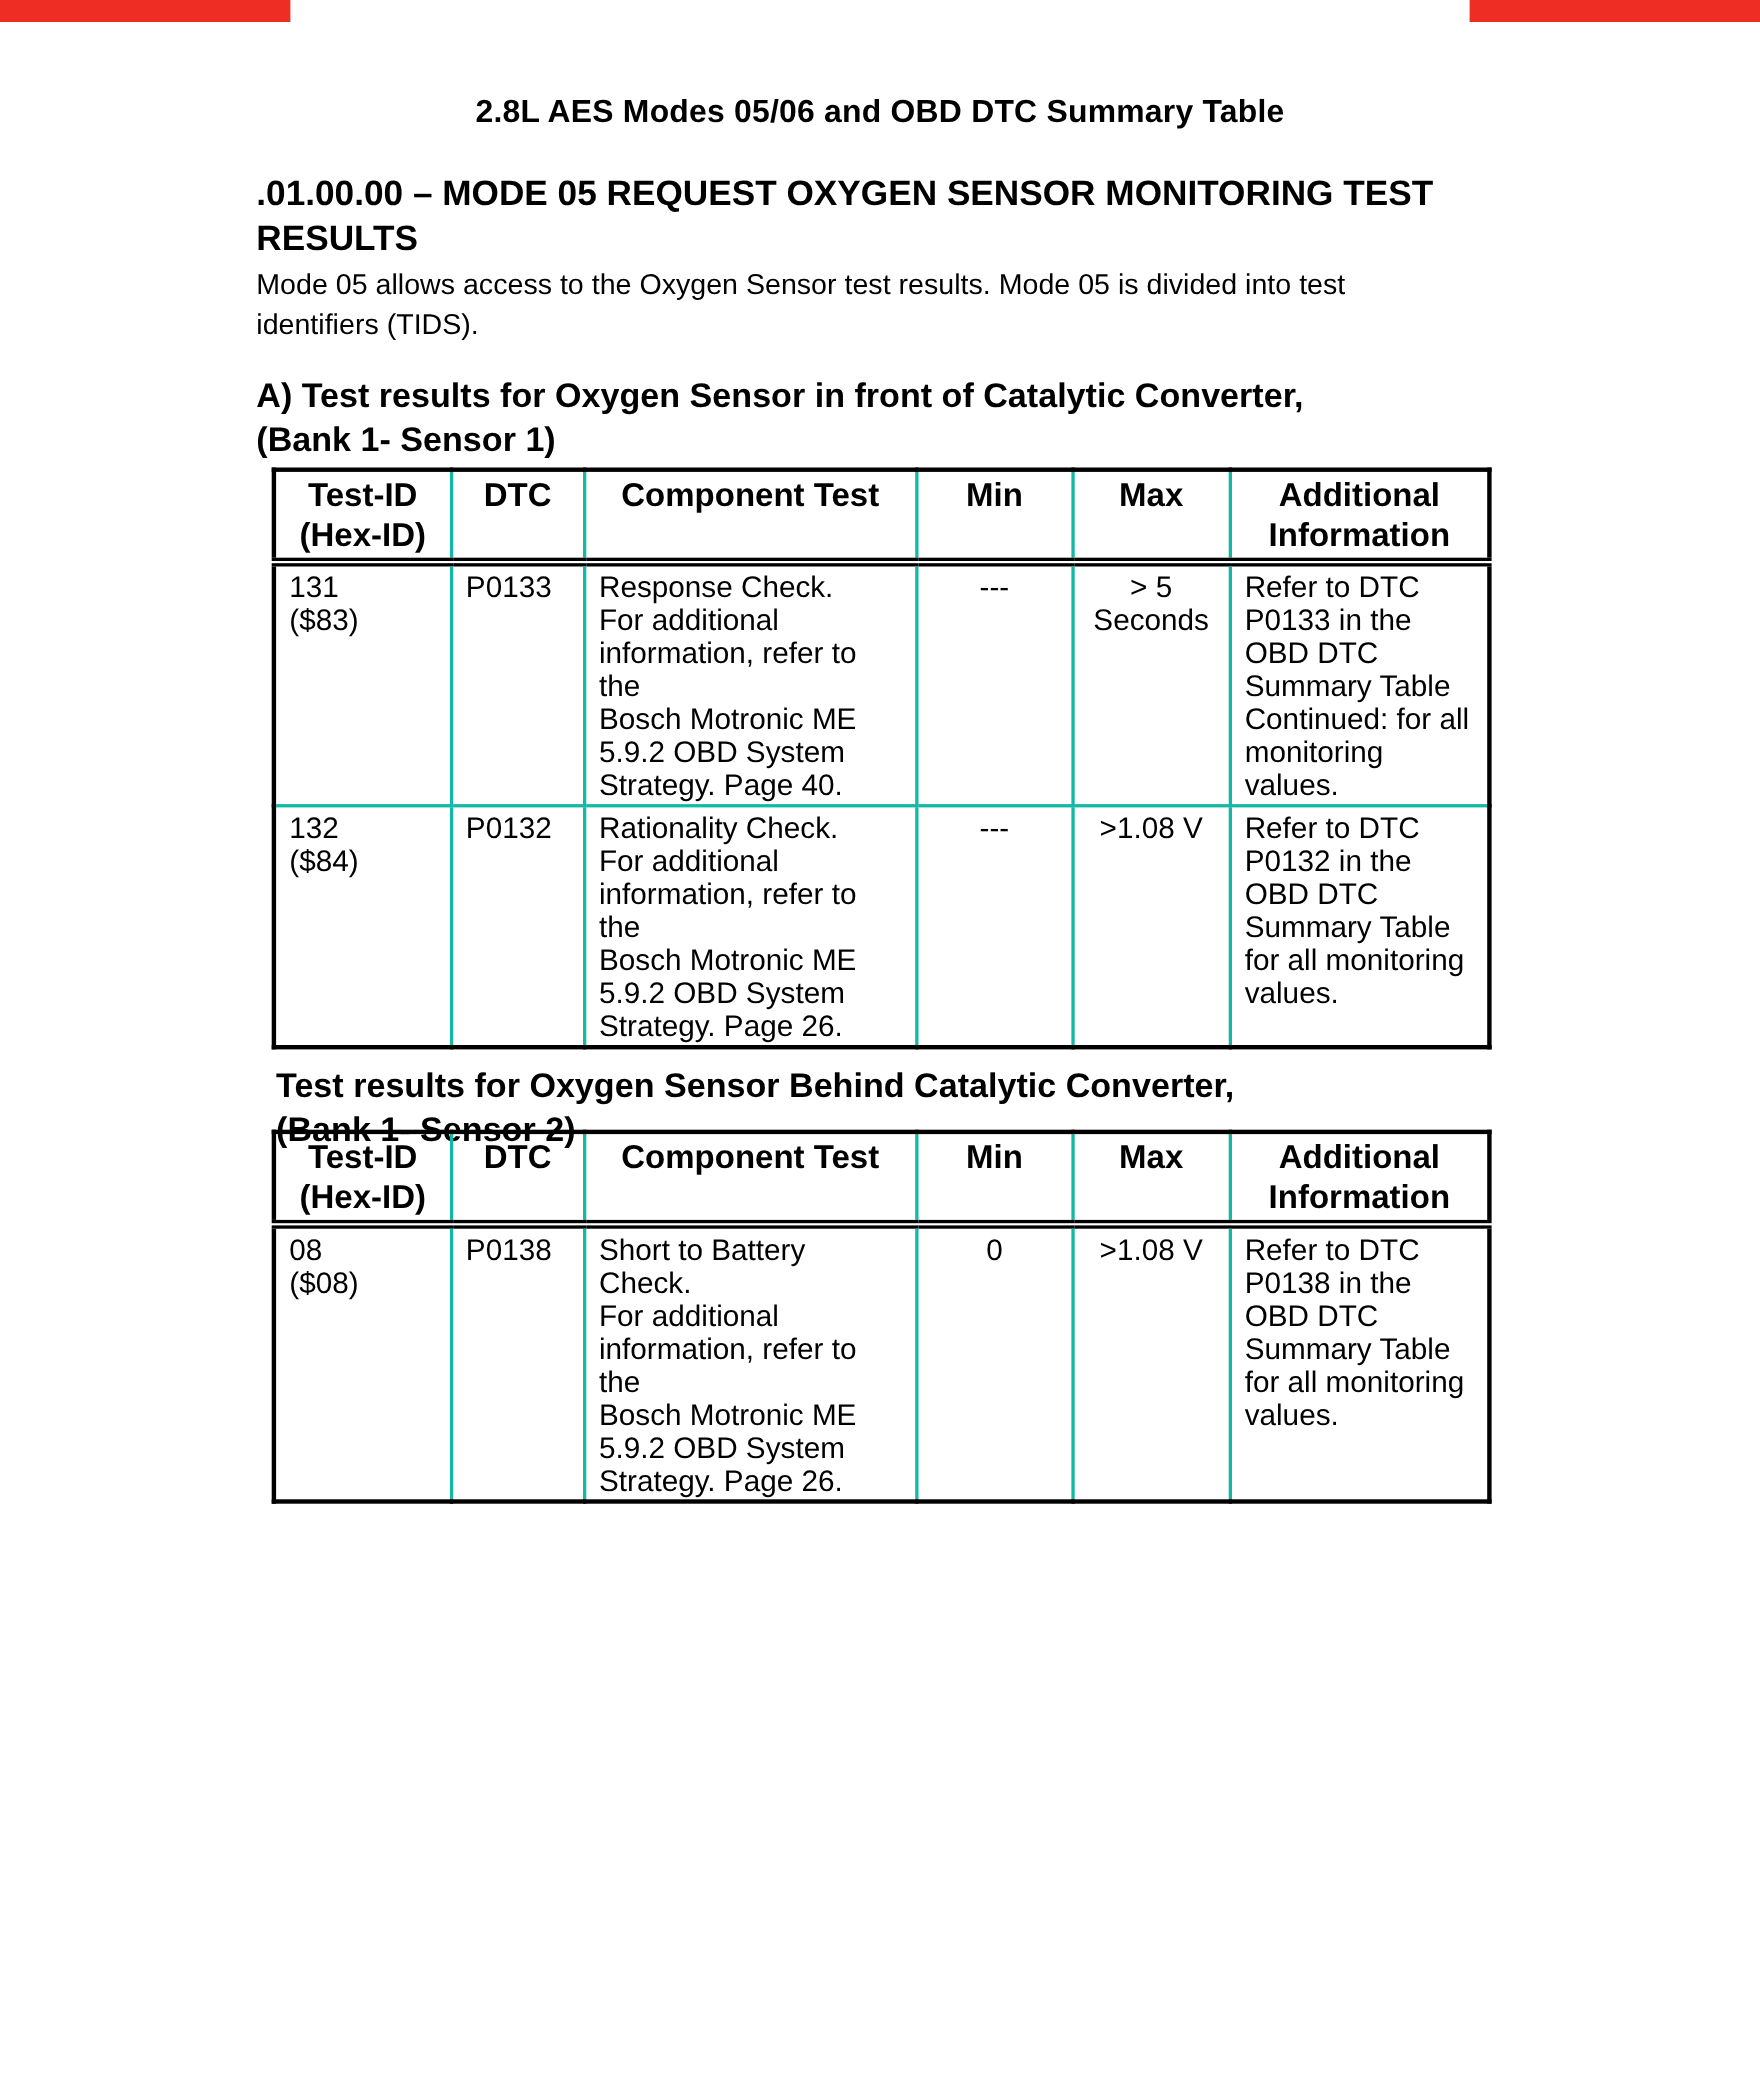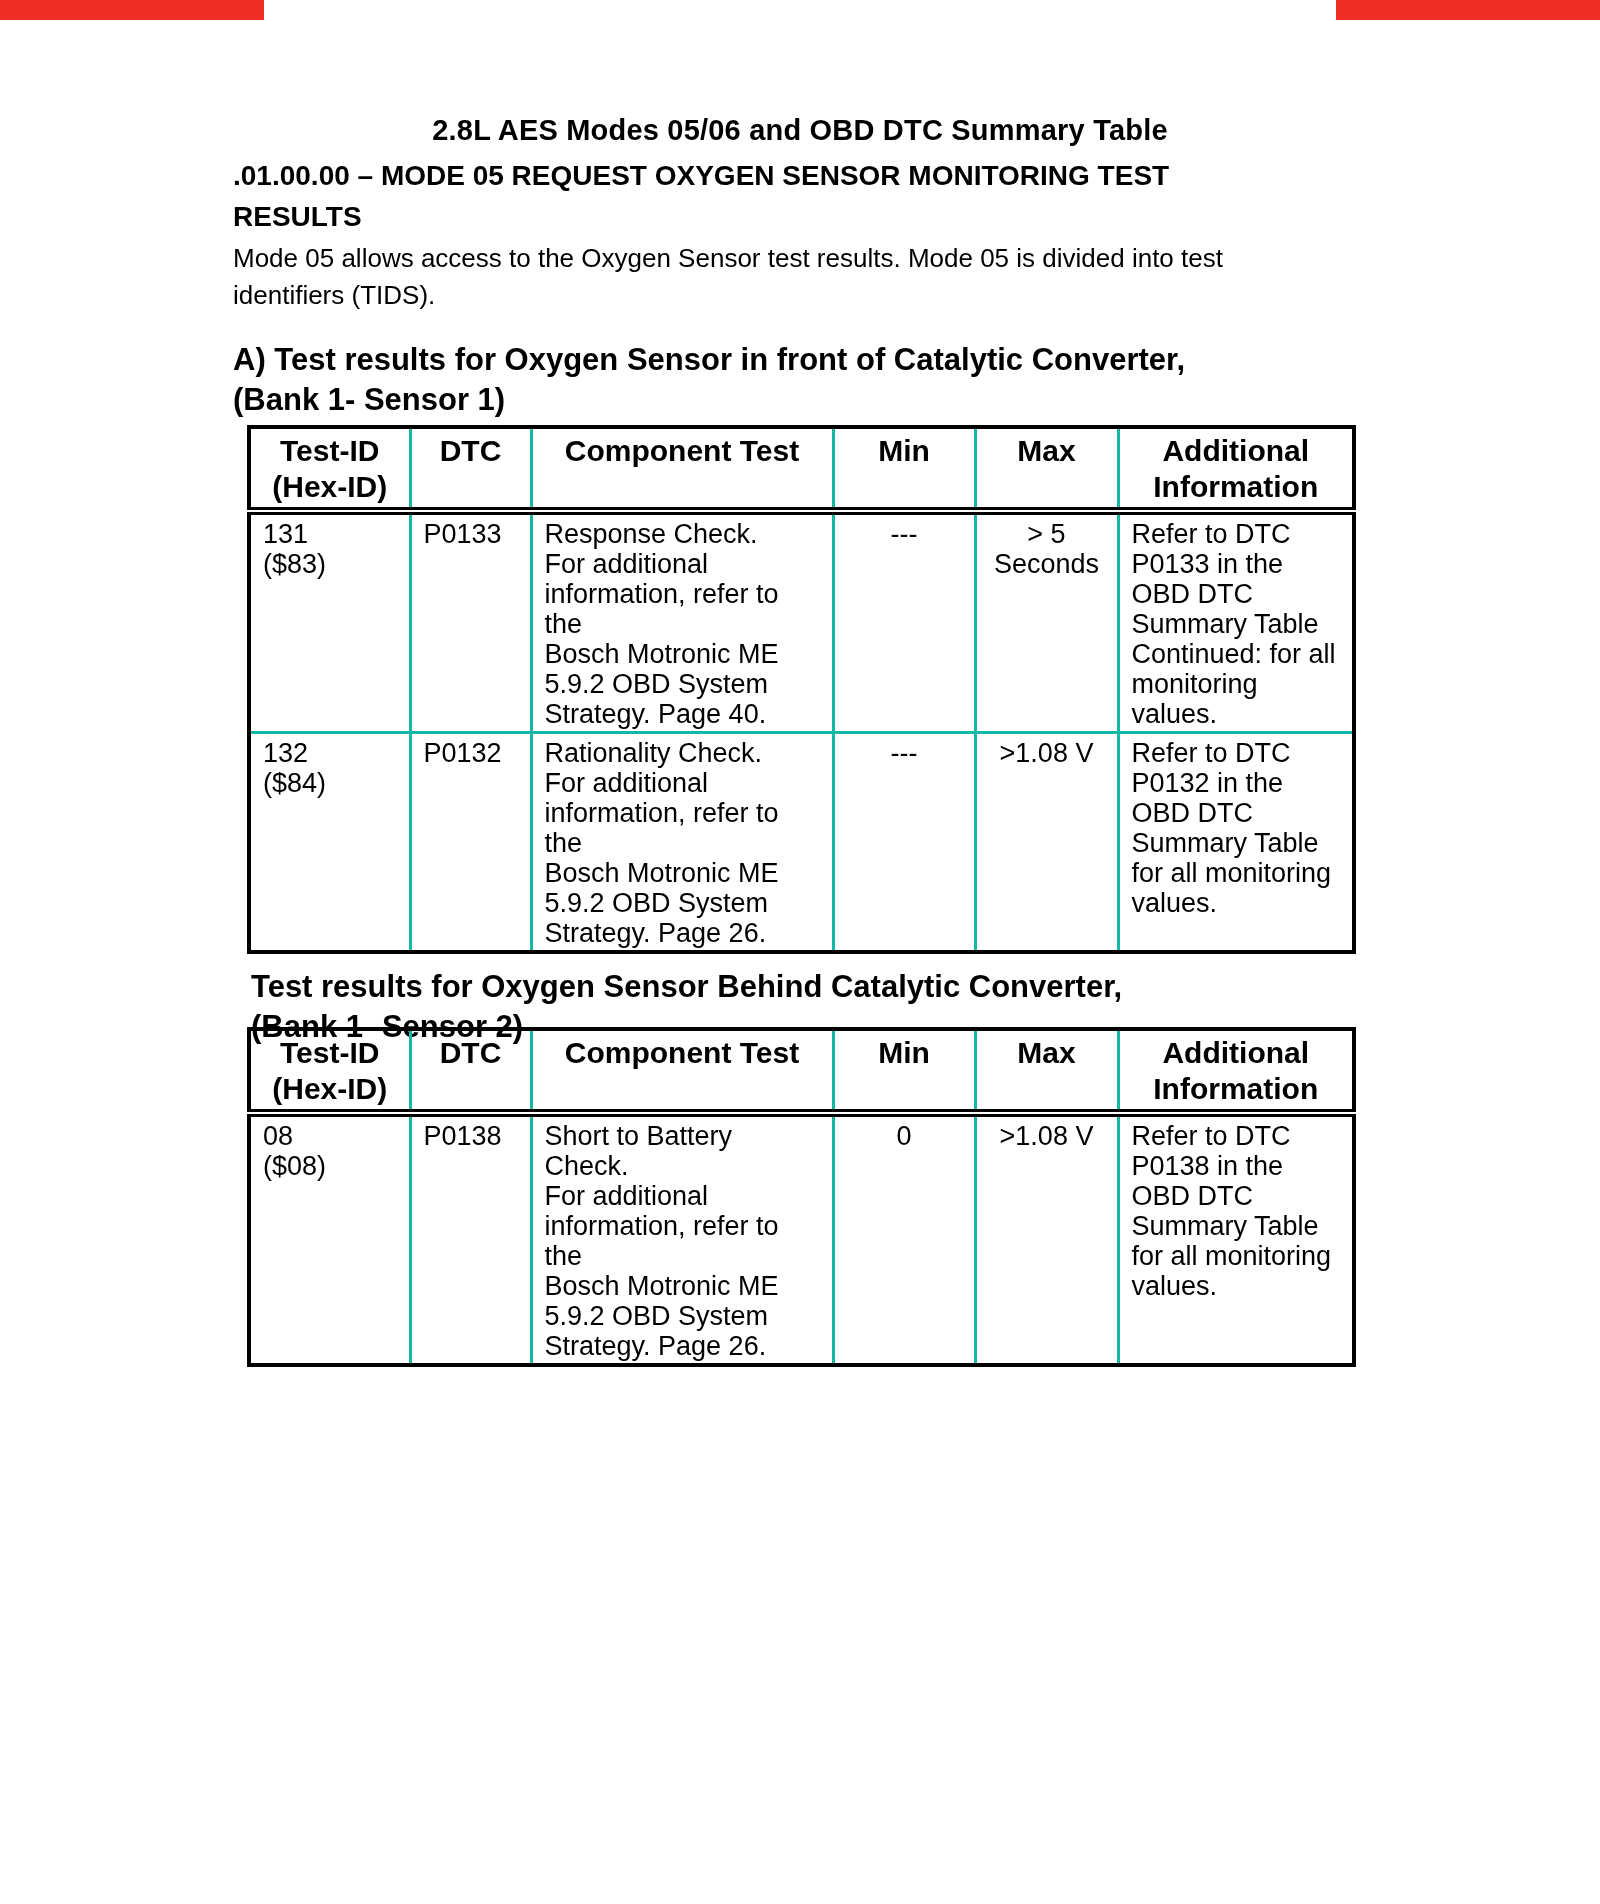--- a/index.html
+++ b/index.html
@@ -28,29 +28,28 @@
   .doc-title {
     position: absolute;
     top: 86px;
     left: 0;
     width: 100%;
     text-align: center;
     font-weight: bold;
     font-size: 29px;
     letter-spacing: 0.2px;
     white-space: pre-line;
-    margin-top: 28px;
   }
   .main-heading {
     position: absolute;
     top: 155px;
     left: 233px;
     width: 1180px;
     font-weight: bold;
-    font-size: 28px;
+    font-size: 32px;
     line-height: 41px;
     white-space: pre-line;
   }
   .intro {
     position: absolute;
     top: 240px;
     left: 233px;
     width: 1200px;
     font-family: Liberation Sans, sans-serif;
     font-size: 26px;

